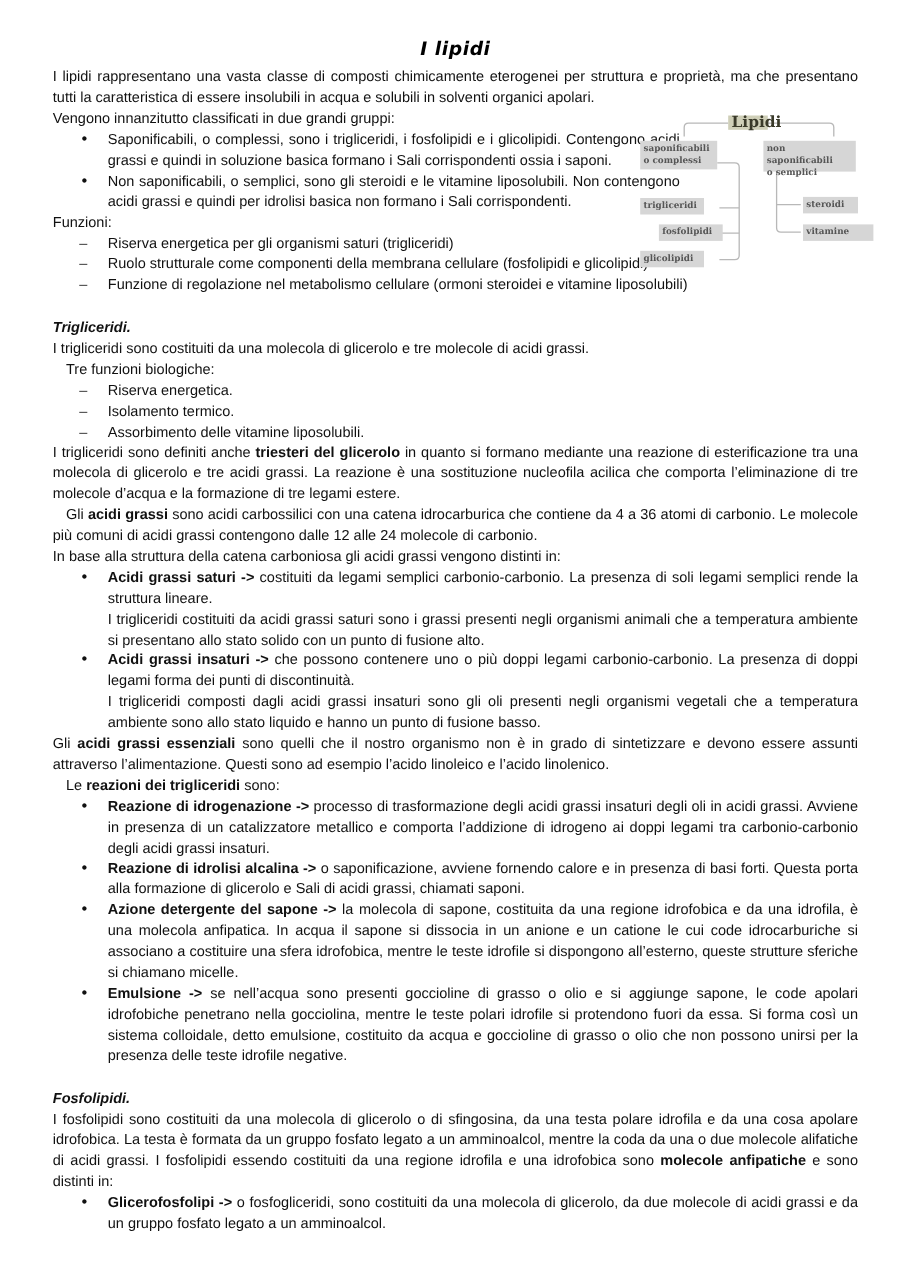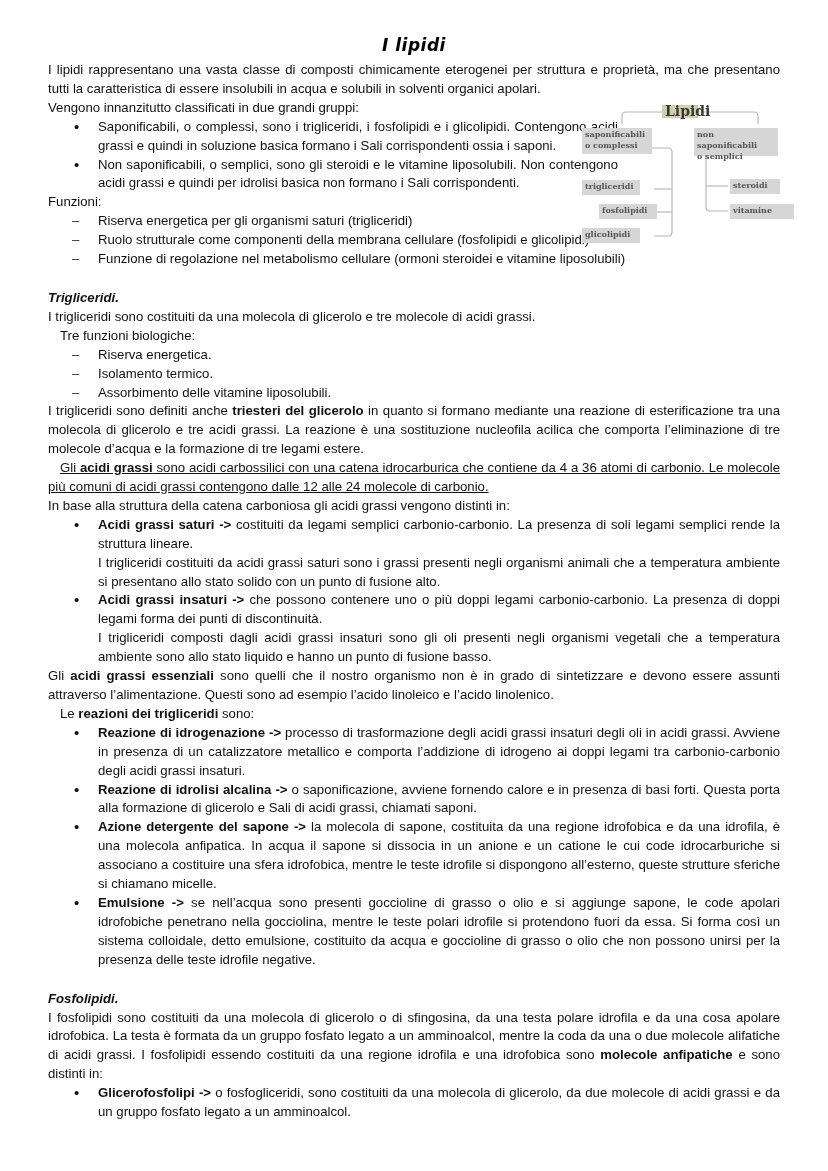--- a/index.html
+++ b/index.html
@@ -86,21 +86,21 @@
   <div class="gap"></div>
   <div class="section-h">Trigliceridi.</div>
   <div>I trigliceridi sono costituiti da una molecola di glicerolo e tre molecole di acidi grassi.</div>
   <div class="indent">Tre funzioni biologiche:</div>
   <ul class="dash">
     <li>Riserva energetica.</li>
     <li>Isolamento termico.</li>
     <li>Assorbimento delle vitamine liposolubili.</li>
   </ul>
   <p><span>I trigliceridi sono definiti anche </span><b>triesteri del glicerolo</b><span> in quanto si formano mediante una reazione di esterificazione tra una molecola di glicerolo e tre acidi grassi. La reazione è una sostituzione nucleofila acilica che comporta l’eliminazione di tre molecole d’acqua e la formazione di tre legami estere.</span></p>
-  <p class="indent" style="padding-left:0;text-indent:12px;text-decoration:underline;"><span>Gli </span><b>acidi grassi</b><span> sono acidi carbossilici con una catena idrocarburica che contiene da 4 a 36 atomi di carbonio. Le molecole più comuni di acidi grassi contengono dalle 12 alle 24 molecole di carbonio.</span></p>
+  <p class="indent" style="padding-left:0;text-indent:12px;"><span>Gli </span><b>acidi grassi</b><span> sono acidi carbossilici con una catena idrocarburica che contiene da 4 a 36 atomi di carbonio. Le molecole più comuni di acidi grassi contengono dalle 12 alle 24 molecole di carbonio.</span></p>
   <div>In base alla struttura della catena carboniosa gli acidi grassi vengono distinti in:</div>
   <ul class="bul">
     <li><b>Acidi grassi saturi -&gt;</b><span> costituiti da legami semplici carbonio-carbonio. La presenza di soli legami semplici rende la struttura lineare.</span><br><span>I trigliceridi costituiti da acidi grassi saturi sono i grassi presenti negli organismi animali che a temperatura ambiente si presentano allo stato solido con un punto di fusione alto.</span></li>
     <li><b>Acidi grassi insaturi -&gt;</b><span> che possono contenere uno o più doppi legami carbonio-carbonio. La presenza di doppi legami forma dei punti di discontinuità.</span><br><span>I trigliceridi composti dagli acidi grassi insaturi sono gli oli presenti negli organismi vegetali che a temperatura ambiente sono allo stato liquido e hanno un punto di fusione basso.</span></li>
   </ul>
   <p><span>Gli </span><b>acidi grassi essenziali</b><span> sono quelli che il nostro organismo non è in grado di sintetizzare e devono essere assunti attraverso l’alimentazione. Questi sono ad esempio l’acido linoleico e l’acido linolenico.</span></p>
   <div class="indent"><span>Le </span><b>reazioni dei trigliceridi</b><span> sono:</span></div>
   <ul class="bul">
     <li><b>Reazione di idrogenazione -&gt;</b><span> processo di trasformazione degli acidi grassi insaturi degli oli in acidi grassi. Avviene in presenza di un catalizzatore metallico e comporta l’addizione di idrogeno ai doppi legami tra carbonio-carbonio degli acidi grassi insaturi.</span></li>
     <li><b>Reazione di idrolisi alcalina -&gt;</b><span> o saponificazione, avviene fornendo calore e in presenza di basi forti. Questa porta alla formazione di glicerolo e Sali di acidi grassi, chiamati saponi.</span></li>

